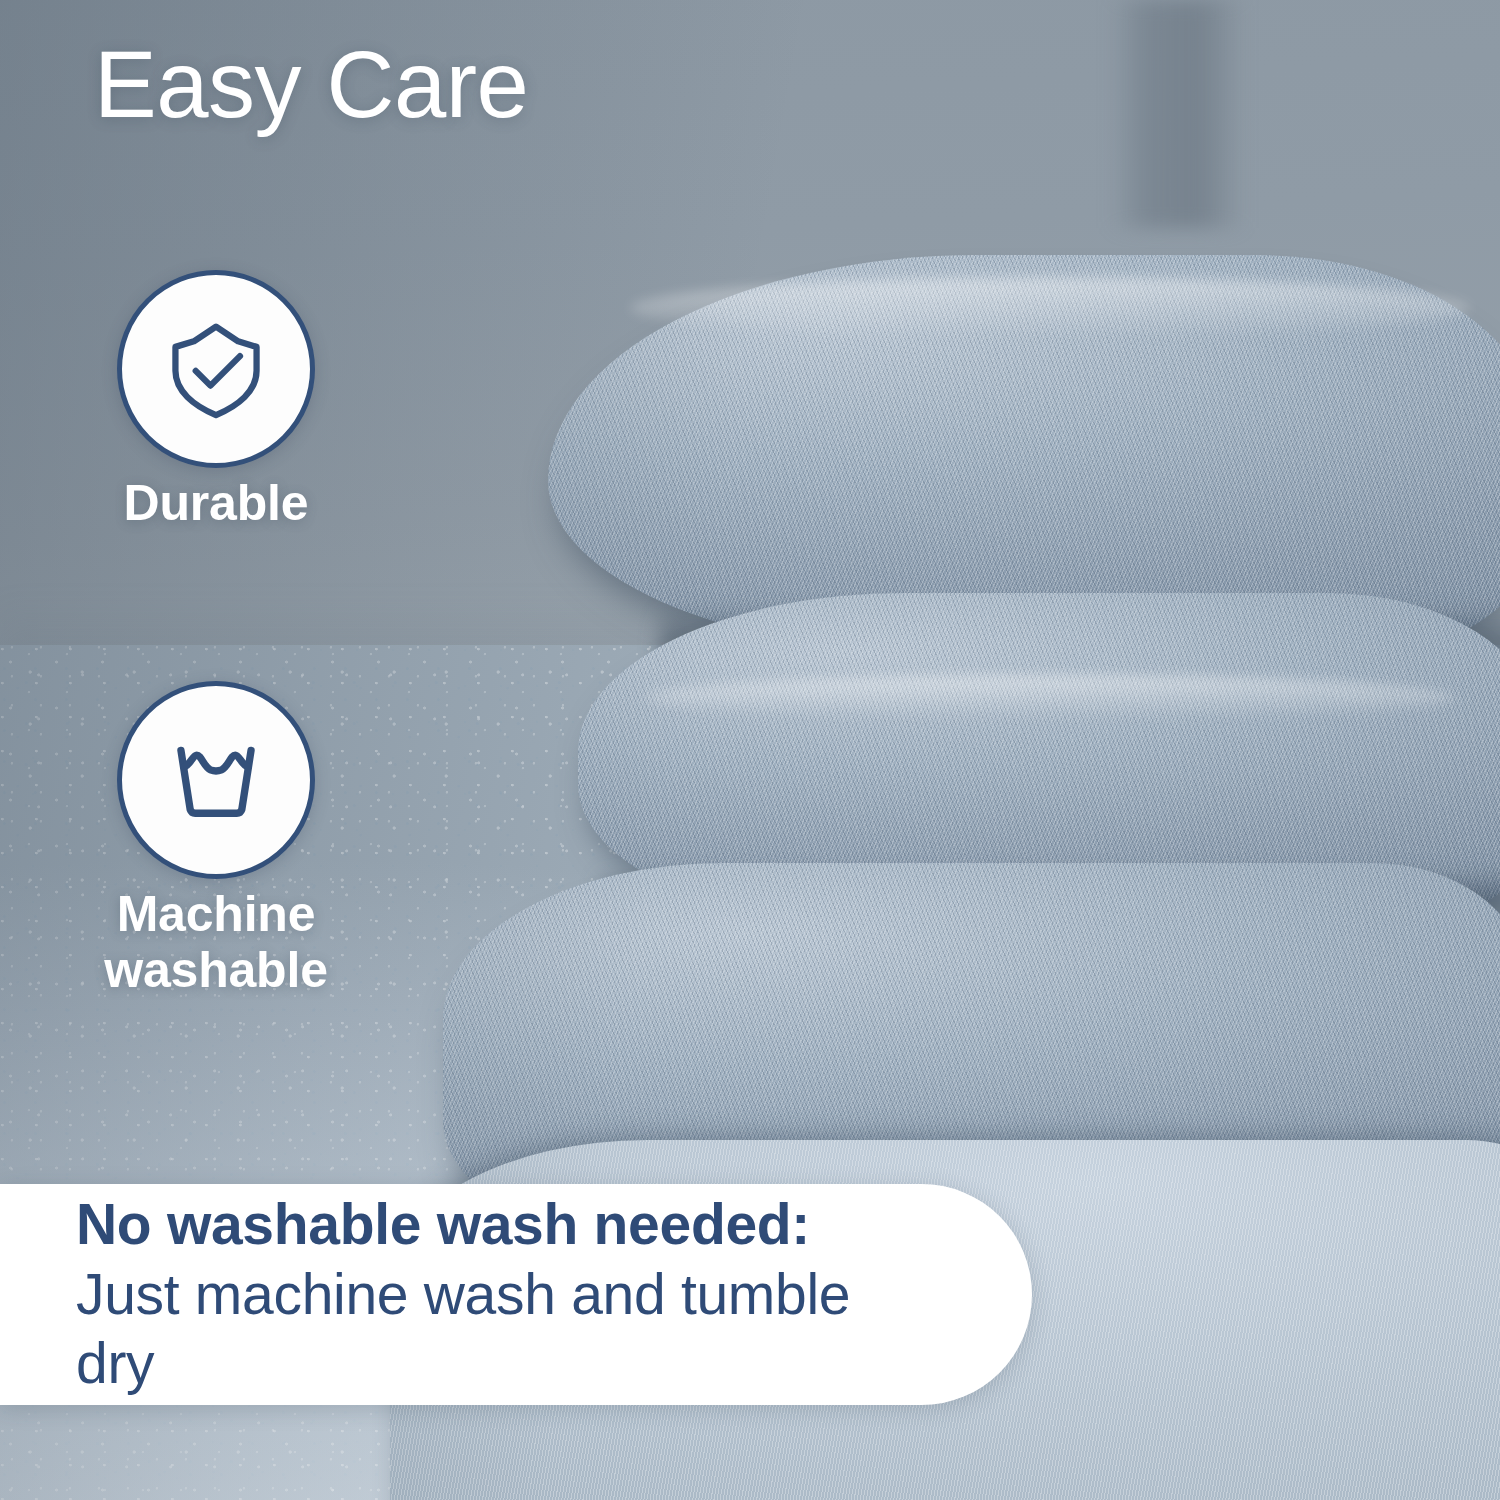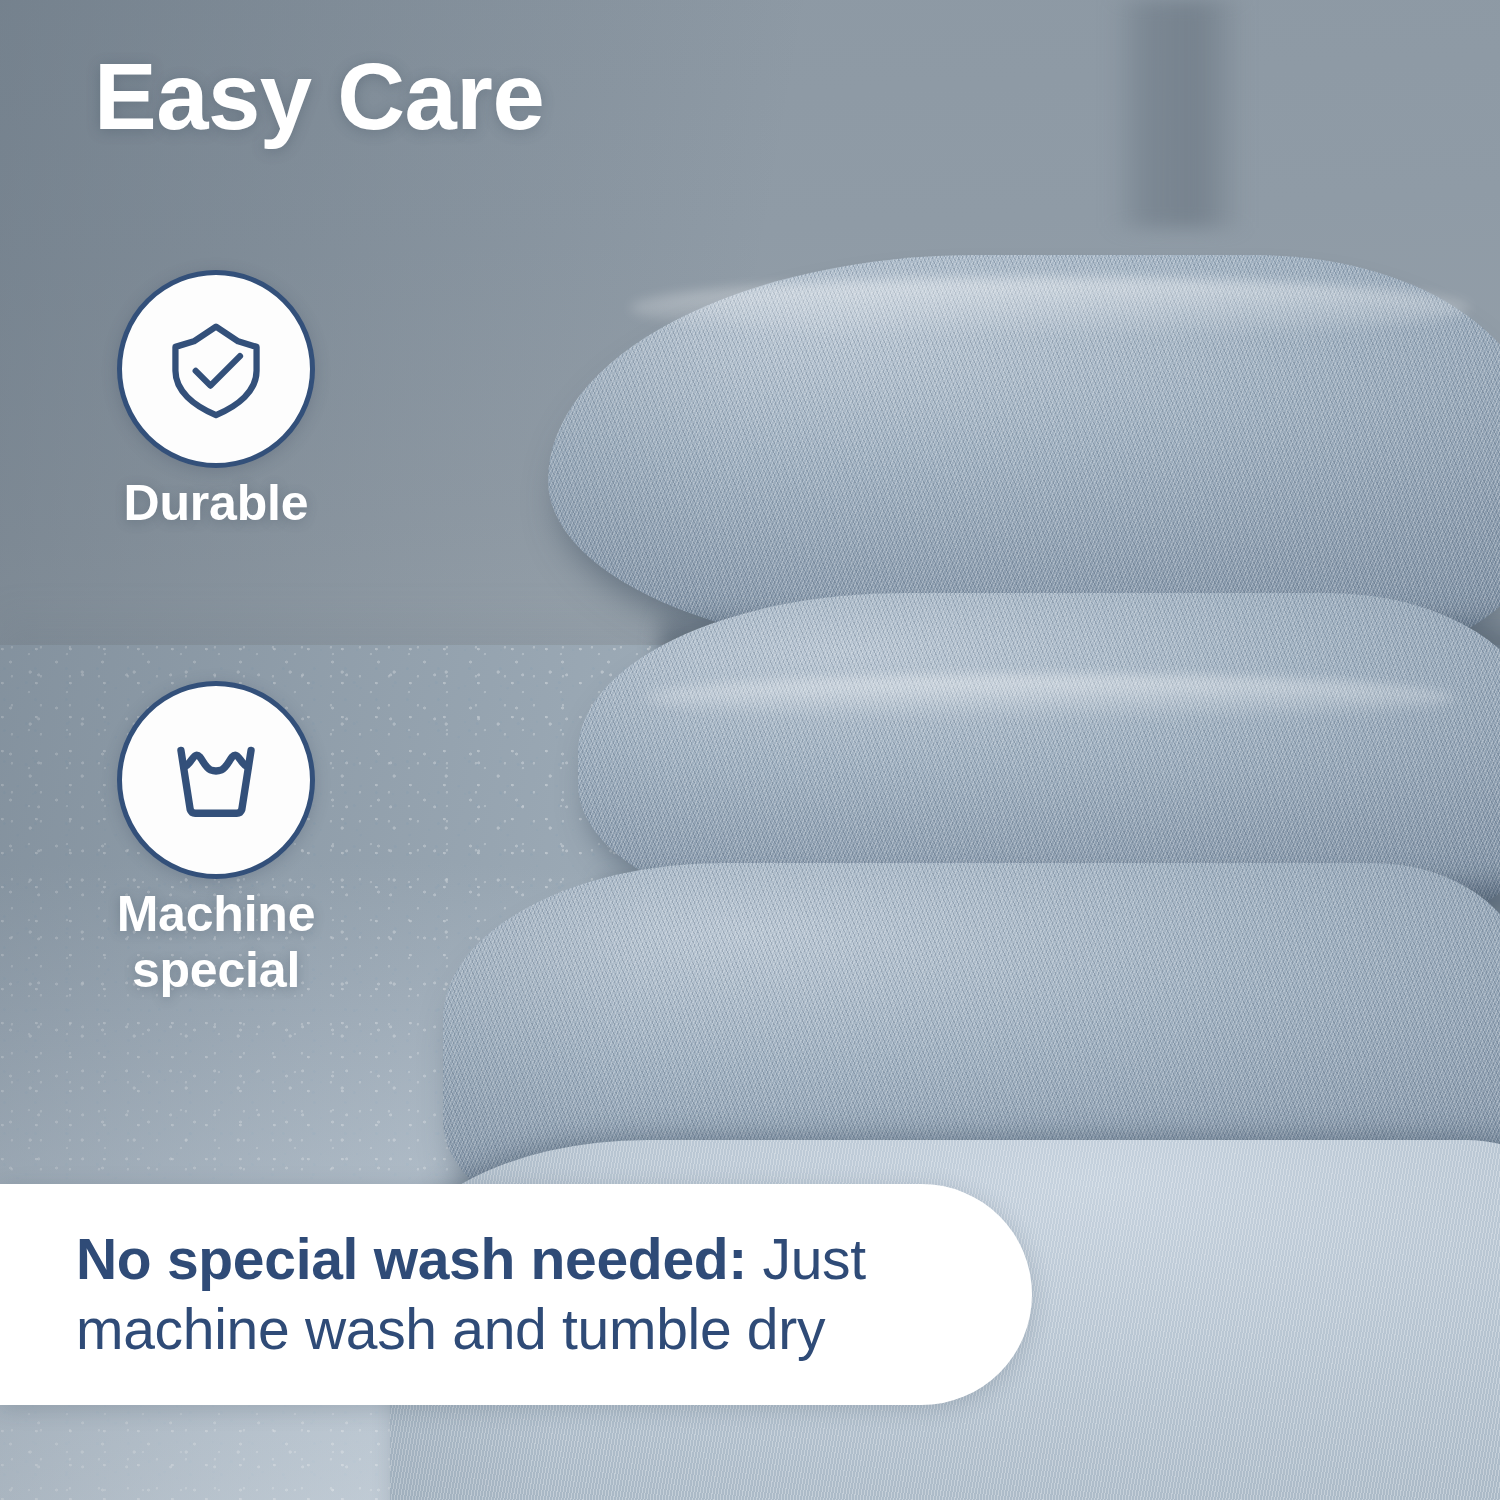--- a/index.html
+++ b/index.html
@@ -141,24 +141,24 @@
     position: absolute; inset: 0;
     background: linear-gradient(100deg,
       rgba(70,84,98,.34) 0%, rgba(70,84,98,.14) 26%, rgba(70,84,98,0) 46%);
   }
 
   
   .content { position: absolute; inset: 0; }
 
   .headline {
     position: absolute;
-    left: 94px; top: 48px;
+    left: 94px; top: 36px;
     color: #ffffff;
     font-size: 94px;
-    font-weight: 700;
+    font-weight: 400;
     letter-spacing: -0.5px;
     line-height: 1.05;
     text-shadow: 0 2px 14px rgba(52,68,86,.30);
     white-space: nowrap;
   }
 
   .features {
     position: absolute;
     left: 60px; top: 270px;
     width: 312px;
@@ -260,25 +260,25 @@
         <div class="badge">
           <span>
             <svg width="118" height="118" viewBox="0 0 64 64" fill="none" stroke="#33507a" stroke-width="4" stroke-linecap="round" stroke-linejoin="round">
               <path d="M13 16 L18 48 A3 3 0 0 0 21 50 H43 A3 3 0 0 0 46 48 L51 16"></path>
               <path d="M14.5 25 C18 24 19.5 18.5 21.5 18.5 C24 18.5 25.5 25 29 26.5
                        C31 27.3 33 27.3 35 26.5 C38.5 25 40 18.5 42.5 18.5
                        C44.5 18.5 46 24 49.5 25"></path>
             </svg>
           </span>
         </div>
-        <div class="feature-label">Machine special</div>
+        <div class="feature-label">Machine washable</div>
       </div>
 
     </div>
 
     <div class="banner">
       <div class="banner-text">
-        <span class="bold">No special wash needed:</span><span> Just machine wash and tumble dry</span>
+        <span class="bold">No washable wash needed:</span><span> Just machine wash and tumble dry</span>
       </div>
     </div>
 
   </div>
 </div>
 
 </body></html>

